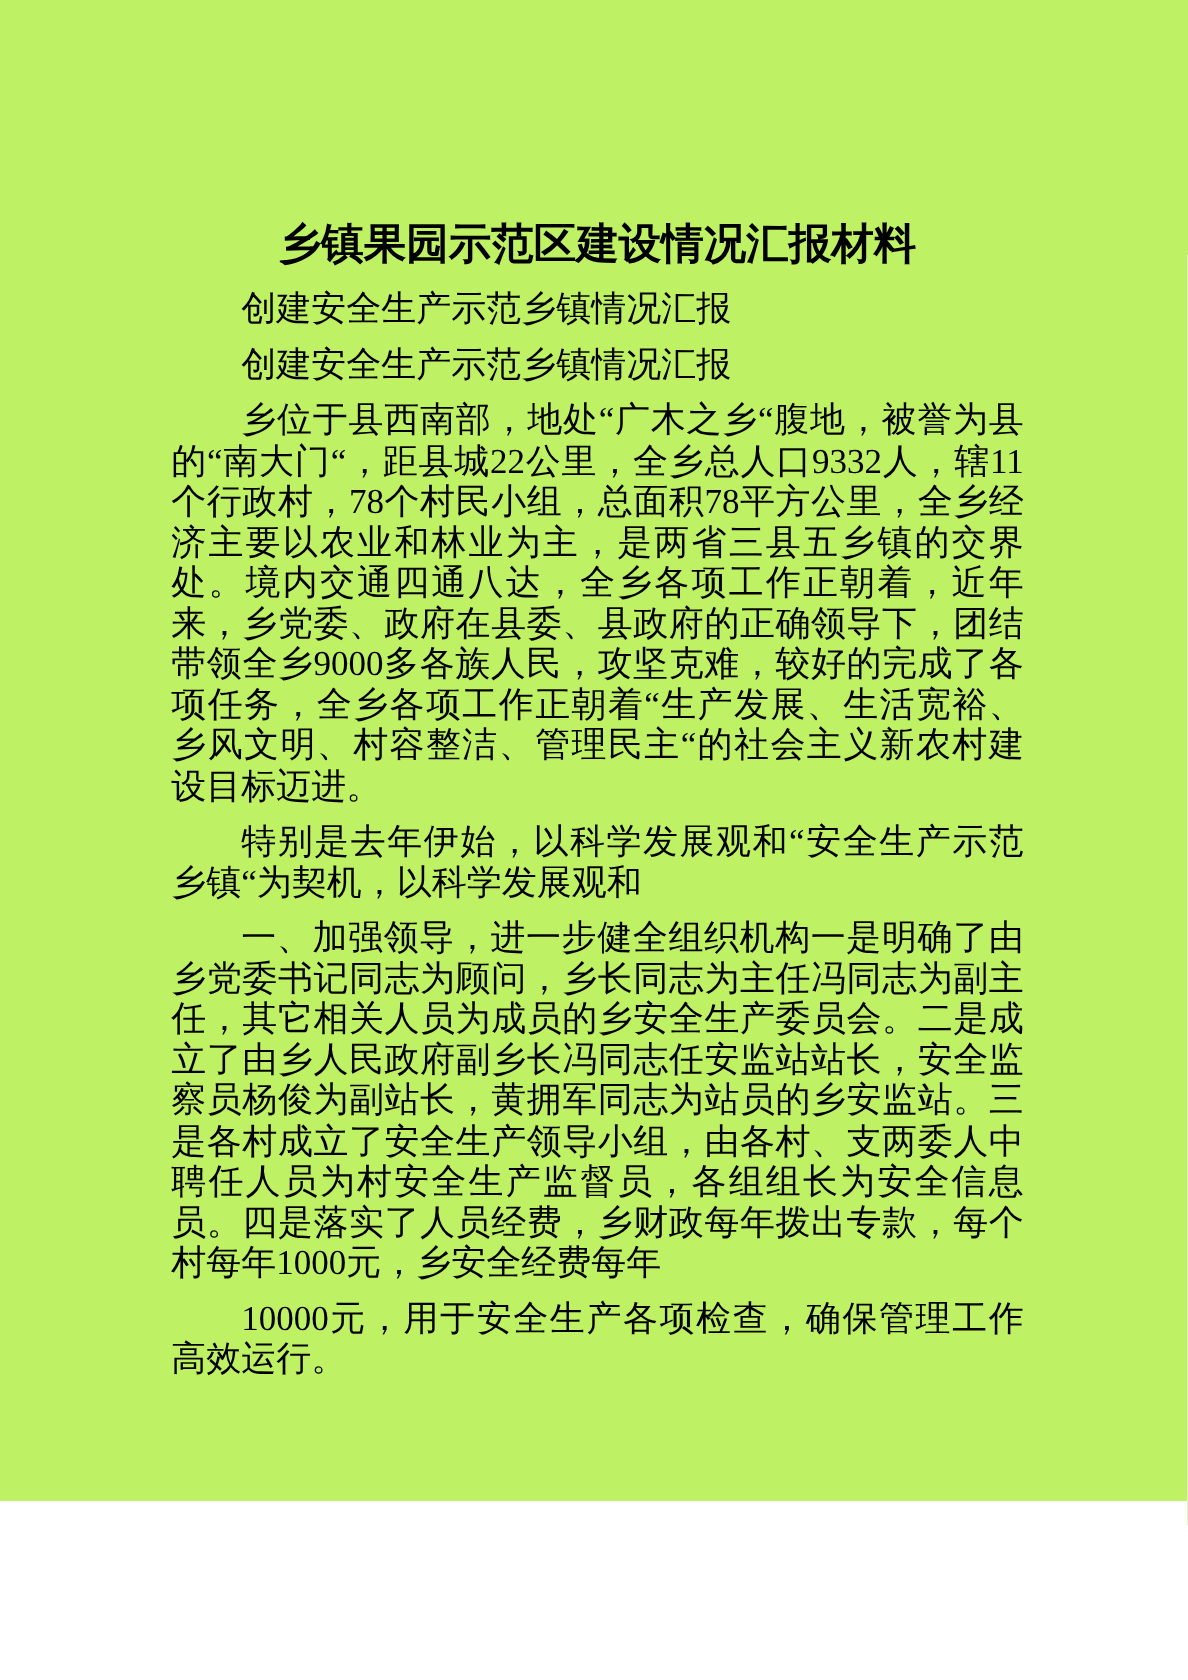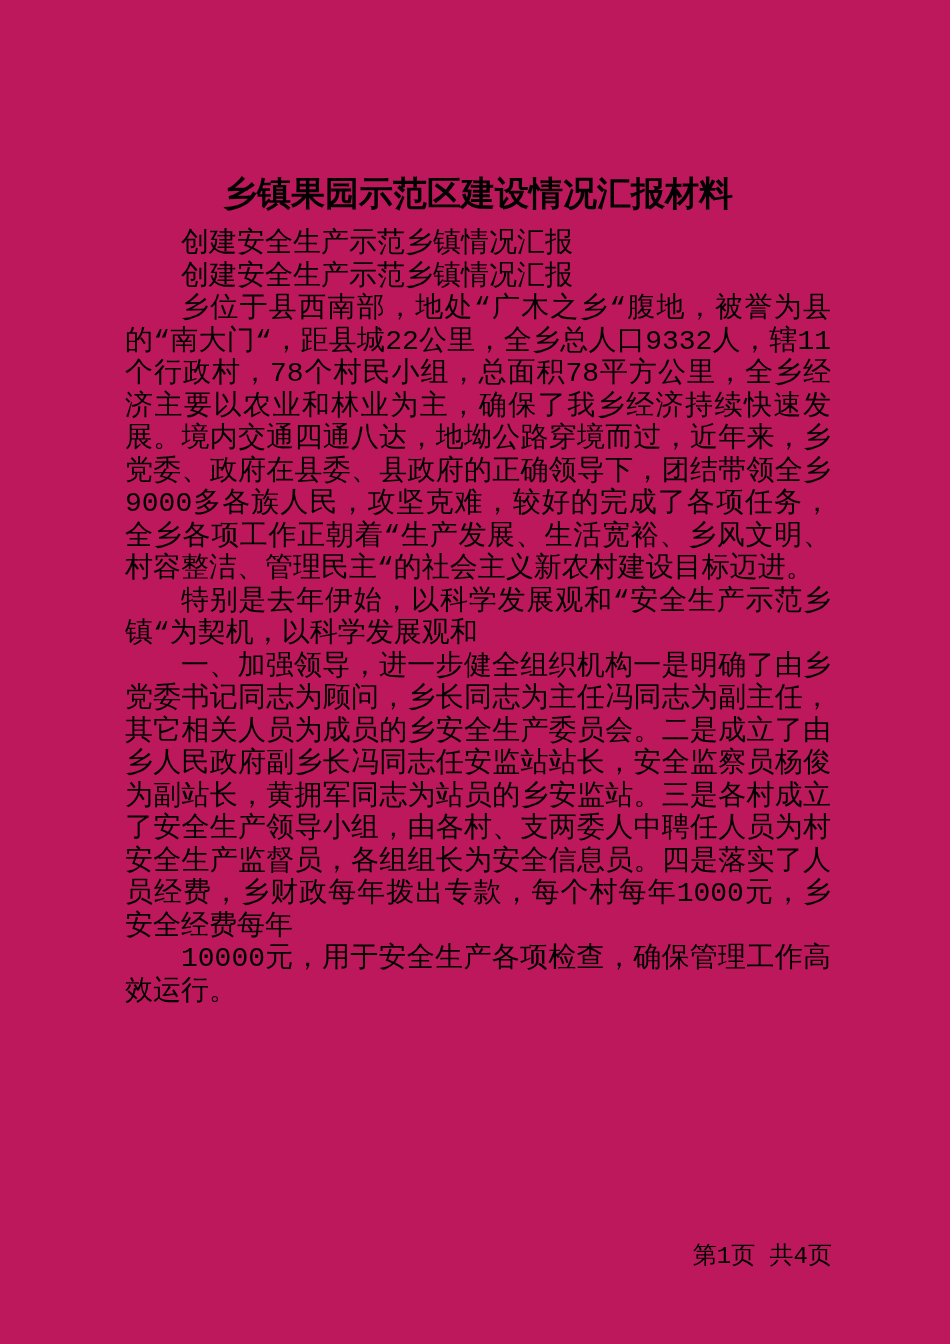--- a/index.html
+++ b/index.html
@@ -3,41 +3,41 @@
 <meta charset="utf-8">
 <style>
   html, body {
     margin: 0;
     padding: 0;
     background: #ffffff;
   }
   .page {
     position: relative;
     width: 950px;
-    height: 1344px;
-    background: #be185d;
+    height: 1201px;
+    background: #bef264;
     color: #000000;
-    font-family: Liberation Mono, monospace;
+    font-family: Liberation Serif, serif;
     overflow: hidden;
   }
   .content {
     position: absolute;
     top: 172px;
     left: 125px;
     width: 706px;
   }
   .doc-title {
     margin: 0 0 8px 0;
     font-size: 34px;
     line-height: 48px;
     font-weight: bold;
     text-align: center;
   }
   .para {
-    margin: 0;
+    margin: 12px;
     font-size: 28px;
     line-height: 32.5px;
     text-align: justify;
     text-justify: inter-ideograph;
     text-indent: 2em;
     word-break: break-all;
   }
   .footer {
     position: absolute;
     top: 1244px;
@@ -50,21 +50,21 @@
 </style>
 </head>
 <body>
 
 <div class="page">
   <div class="content">
     <h1 class="doc-title">乡镇果园示范区建设情况汇报材料</h1>
     <div>
         <p class="para">创建安全生产示范乡镇情况汇报</p>
         <p class="para">创建安全生产示范乡镇情况汇报</p>
-        <p class="para">乡位于县西南部，地处“广木之乡“腹地，被誉为县的“南大门“，距县城22公里，全乡总人口9332人，辖11个行政村，78个村民小组，总面积78平方公里，全乡经济主要以农业和林业为主，确保了我乡经济持续快速发展。境内交通四通八达，地坳公路穿境而过，近年来，乡党委、政府在县委、县政府的正确领导下，团结带领全乡9000多各族人民，攻坚克难，较好的完成了各项任务，全乡各项工作正朝着“生产发展、生活宽裕、乡风文明、村容整洁、管理民主“的社会主义新农村建设目标迈进。</p>
+        <p class="para">乡位于县西南部，地处“广木之乡“腹地，被誉为县的“南大门“，距县城22公里，全乡总人口9332人，辖11个行政村，78个村民小组，总面积78平方公里，全乡经济主要以农业和林业为主，是两省三县五乡镇的交界处。境内交通四通八达，全乡各项工作正朝着，近年来，乡党委、政府在县委、县政府的正确领导下，团结带领全乡9000多各族人民，攻坚克难，较好的完成了各项任务，全乡各项工作正朝着“生产发展、生活宽裕、乡风文明、村容整洁、管理民主“的社会主义新农村建设目标迈进。</p>
         <p class="para">特别是去年伊始，以科学发展观和“安全生产示范乡镇“为契机，以科学发展观和</p>
         <p class="para">一、加强领导，进一步健全组织机构一是明确了由乡党委书记同志为顾问，乡长同志为主任冯同志为副主任，其它相关人员为成员的乡安全生产委员会。二是成立了由乡人民政府副乡长冯同志任安监站站长，安全监察员杨俊为副站长，黄拥军同志为站员的乡安监站。三是各村成立了安全生产领导小组，由各村、支两委人中聘任人员为村安全生产监督员，各组组长为安全信息员。四是落实了人员经费，乡财政每年拨出专款，每个村每年1000元，乡安全经费每年</p>
         <p class="para">10000元，用于安全生产各项检查，确保管理工作高效运行。</p>
       </div>
   </div>
   <div class="footer">
     <span>第1页  共4页</span>
   </div>
 </div>
 

